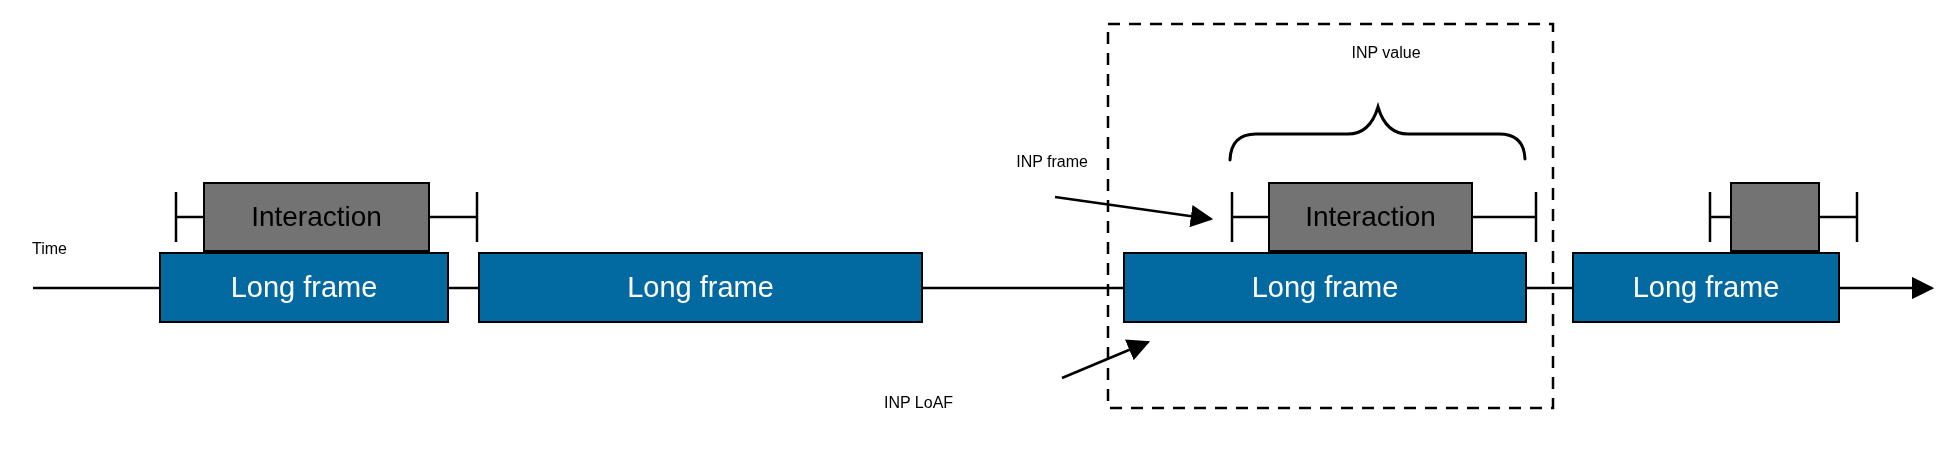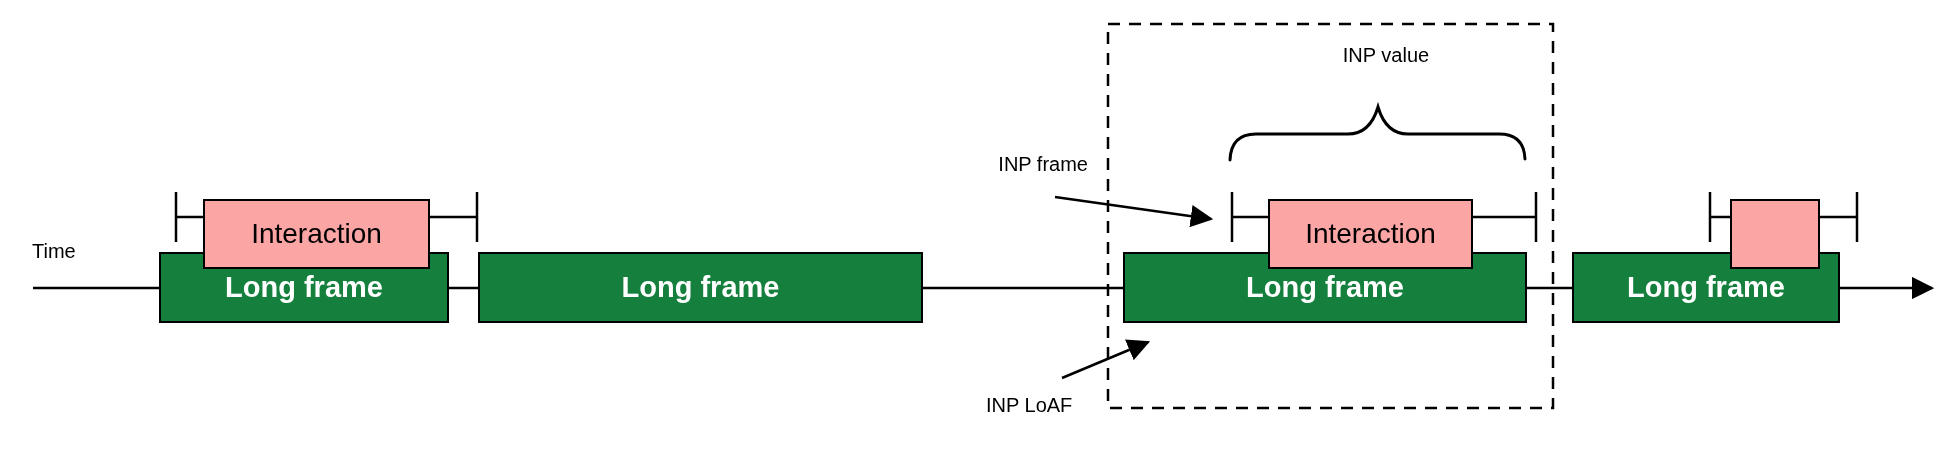--- a/index.html
+++ b/index.html
@@ -20,38 +20,37 @@
   .box {
     position: absolute;
     box-sizing: border-box;
     border: 2.5px solid #000000;
     display: flex;
     align-items: center;
     justify-content: center;
     z-index: 2;
   }
   .long-frame {
-    background: #15803d;
+    background: #0369a1;
     color: #ffffff;
     font-size: 29px;
     top: 252px;
     height: 71px;
-    font-weight: bold;
   }
   .interaction {
-    background: #fca5a5;
+    background: #737373;
     color: #000000;
     font-size: 28px;
-    top: 199px;
+    top: 182px;
     height: 70px;
   }
   .label {
     position: absolute;
     color: #000000;
-    font-size: 20px;
+    font-size: 16px;
     white-space: nowrap;
     z-index: 2;
   }
 </style>
 </head>
 <body>
 
 <div id="canvas">
 
   <svg id="lines-layer" viewBox="0 0 1954 468" xmlns="http://www.w3.org/2000/svg">
@@ -110,15 +109,15 @@
   <div class="box interaction" style="left:1268px; width:205px;">
     <span>Interaction</span>
   </div>
   <div class="box interaction" style="left:1730px; width:90px;">
     <span></span>
   </div>
 
   <div class="label" style="left:32px; top:240px;">Time</div>
   <div class="label" style="left:908px; top:153px; width:180px; text-align:right;">INP frame</div>
   <div class="label" style="left:1286px; top:44px; width:200px; text-align:center;">INP value</div>
-  <div class="label" style="left:986px; top:394px;">INP LoAF</div>
+  <div class="label" style="left:884px; top:394px;">INP LoAF</div>
 
 </div>
 
 </body></html>

